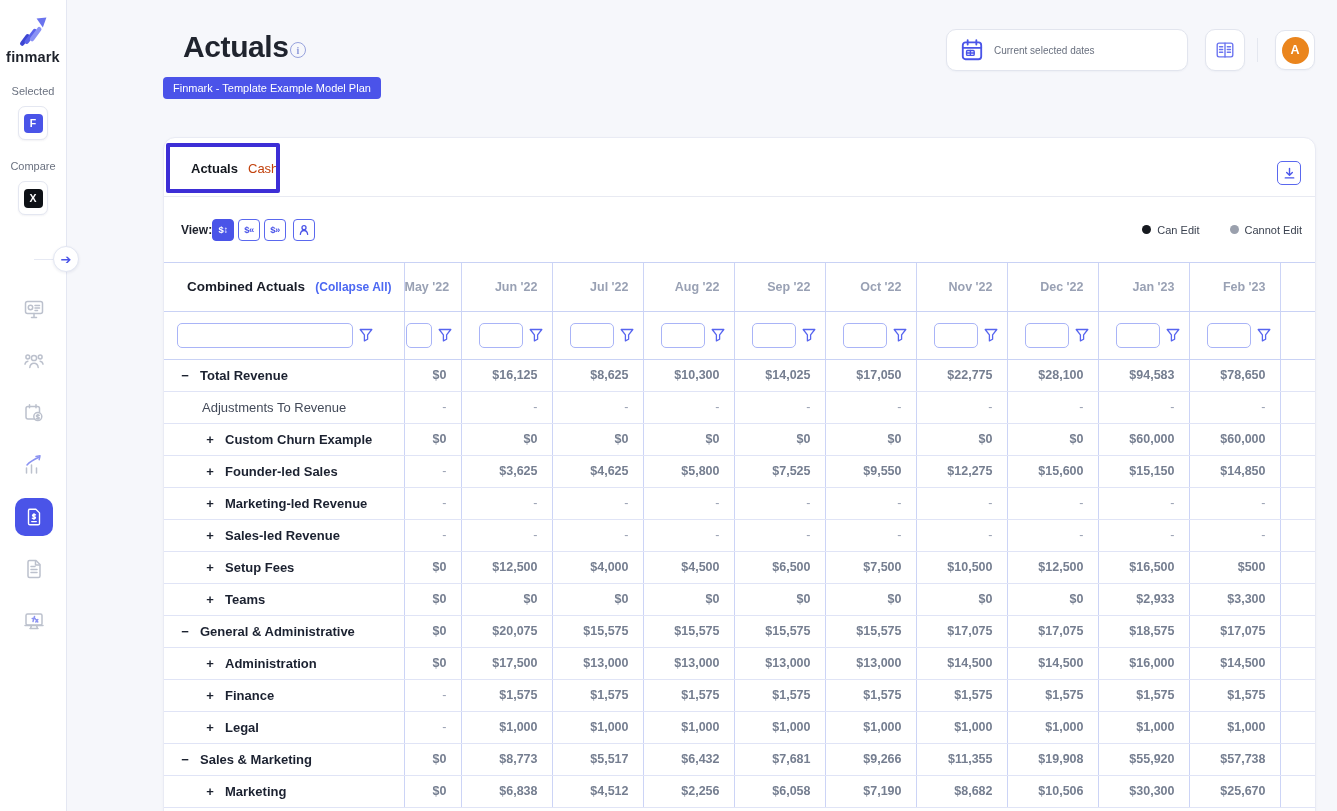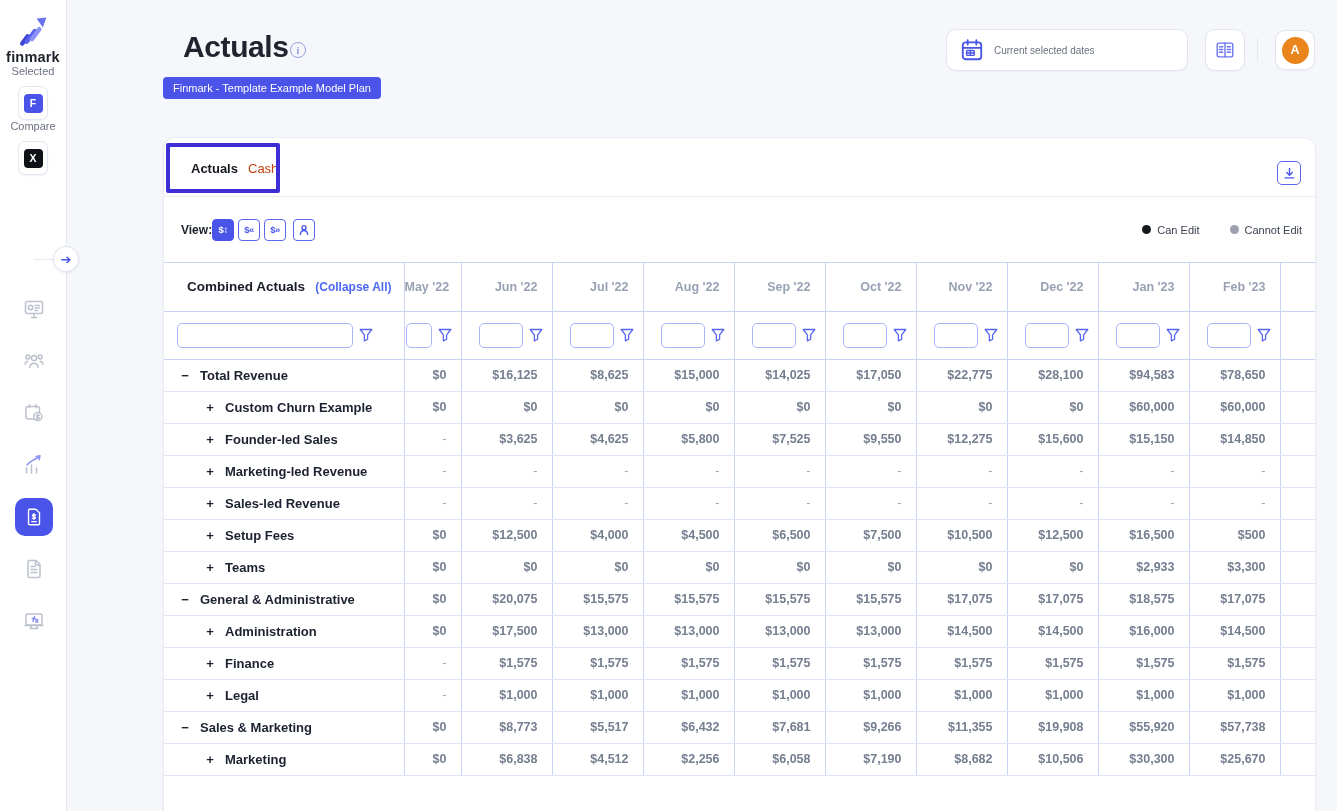--- a/index.html
+++ b/index.html
@@ -5,21 +5,21 @@
   * { margin:0; padding:0; box-sizing:border-box; }
   html,body { width:1337px; height:811px; overflow:hidden; }
   body { font-family:"Liberation Sans","DejaVu Sans",sans-serif; background:#f6f7fb; position:relative; }
   .abs { position:absolute; }
 
   
   .sidebar { position:absolute; left:0; top:0; width:67px; height:811px; background:#fff; border-right:1px solid #e4e7f2; z-index:2; }
   .logo-block { margin-top:14px; text-align:center; }
   .logo-mark { display:block; margin:0 auto; }
   .logo-text { font-size:14.5px; font-weight:600; color:#1e222b; letter-spacing:.2px; display:block; margin-top:1px; }
-  .side-label { text-align:center; font-size:11px; color:#6b7280; }
+  .side-label { margin-top:20px; text-align:center; font-size:11px; color:#6b7280; }
   .chip-card { width:30px; height:34px; margin:9px auto 0; background:#fff; border:1px solid #e4e7f1; border-radius:7px; box-shadow:0 1px 2px rgba(30,40,90,.06); display:flex; align-items:center; justify-content:center; cursor:pointer; }
   .chip-letter { width:19px; height:19px; border-radius:4px; display:flex; align-items:center; justify-content:center; font-size:10.5px; font-weight:bold; color:#fff; }
   .chip-f { background:#4a54e8; }
   .chip-x { background:#0e1116; }
   .side-divider { position:absolute; left:34px; top:259px; width:20px; height:1px; background:#e6e9f3; }
   .collapse-btn { position:absolute; left:53px; top:246px; width:26px; height:26px; border-radius:50%; background:#fff; border:1px solid #e2e6f2; box-shadow:0 1px 3px rgba(30,40,90,.08); display:flex; align-items:center; justify-content:center; color:#4a54e8; font-size:13px; cursor:pointer; z-index:3; }
   .nav-icons { position:absolute; top:283px; left:0; width:67px; }
   .nav-item { height:52px; display:flex; align-items:center; justify-content:center; cursor:pointer; }
   .nav-item svg { stroke:#bcc1cd; fill:none; stroke-width:1.5; stroke-linecap:round; stroke-linejoin:round; }
   .nav-active { width:38px; height:38px; margin:7px auto; background:#4a54e8; border-radius:10px; display:flex; align-items:center; justify-content:center; }
@@ -371,27 +371,45 @@
           <tr>
             <td class="labelcell lvl1 bold">
               <div class="lwrap">
                 <span class="toggle">−</span>
                 <span class="rlabel">Total Revenue</span>
               </div>
             </td>
             <td class="num col-may">$0</td>
             <td class="num">$16,125</td>
             <td class="num">$8,625</td>
-            <td class="num">$15,000</td>
+            <td class="num">$10,300</td>
             <td class="num">$14,025</td>
             <td class="num">$17,050</td>
             <td class="num">$22,775</td>
             <td class="num">$28,100</td>
             <td class="num">$94,583</td>
             <td class="num">$78,650</td>
+            <td class="trail"></td>
+          </tr>
+          <tr>
+            <td class="labelcell lvl2n">
+              <div class="lwrap">
+                <span class="rlabel">Adjustments To Revenue</span>
+              </div>
+            </td>
+            <td class="num dash col-may">-</td>
+            <td class="num dash">-</td>
+            <td class="num dash">-</td>
+            <td class="num dash">-</td>
+            <td class="num dash">-</td>
+            <td class="num dash">-</td>
+            <td class="num dash">-</td>
+            <td class="num dash">-</td>
+            <td class="num dash">-</td>
+            <td class="num dash">-</td>
             <td class="trail"></td>
           </tr>
           <tr>
             <td class="labelcell lvl2 bold">
               <div class="lwrap">
                 <span class="toggle">+</span>
                 <span class="rlabel">Custom Churn Example</span>
               </div>
             </td>
             <td class="num col-may">$0</td>

